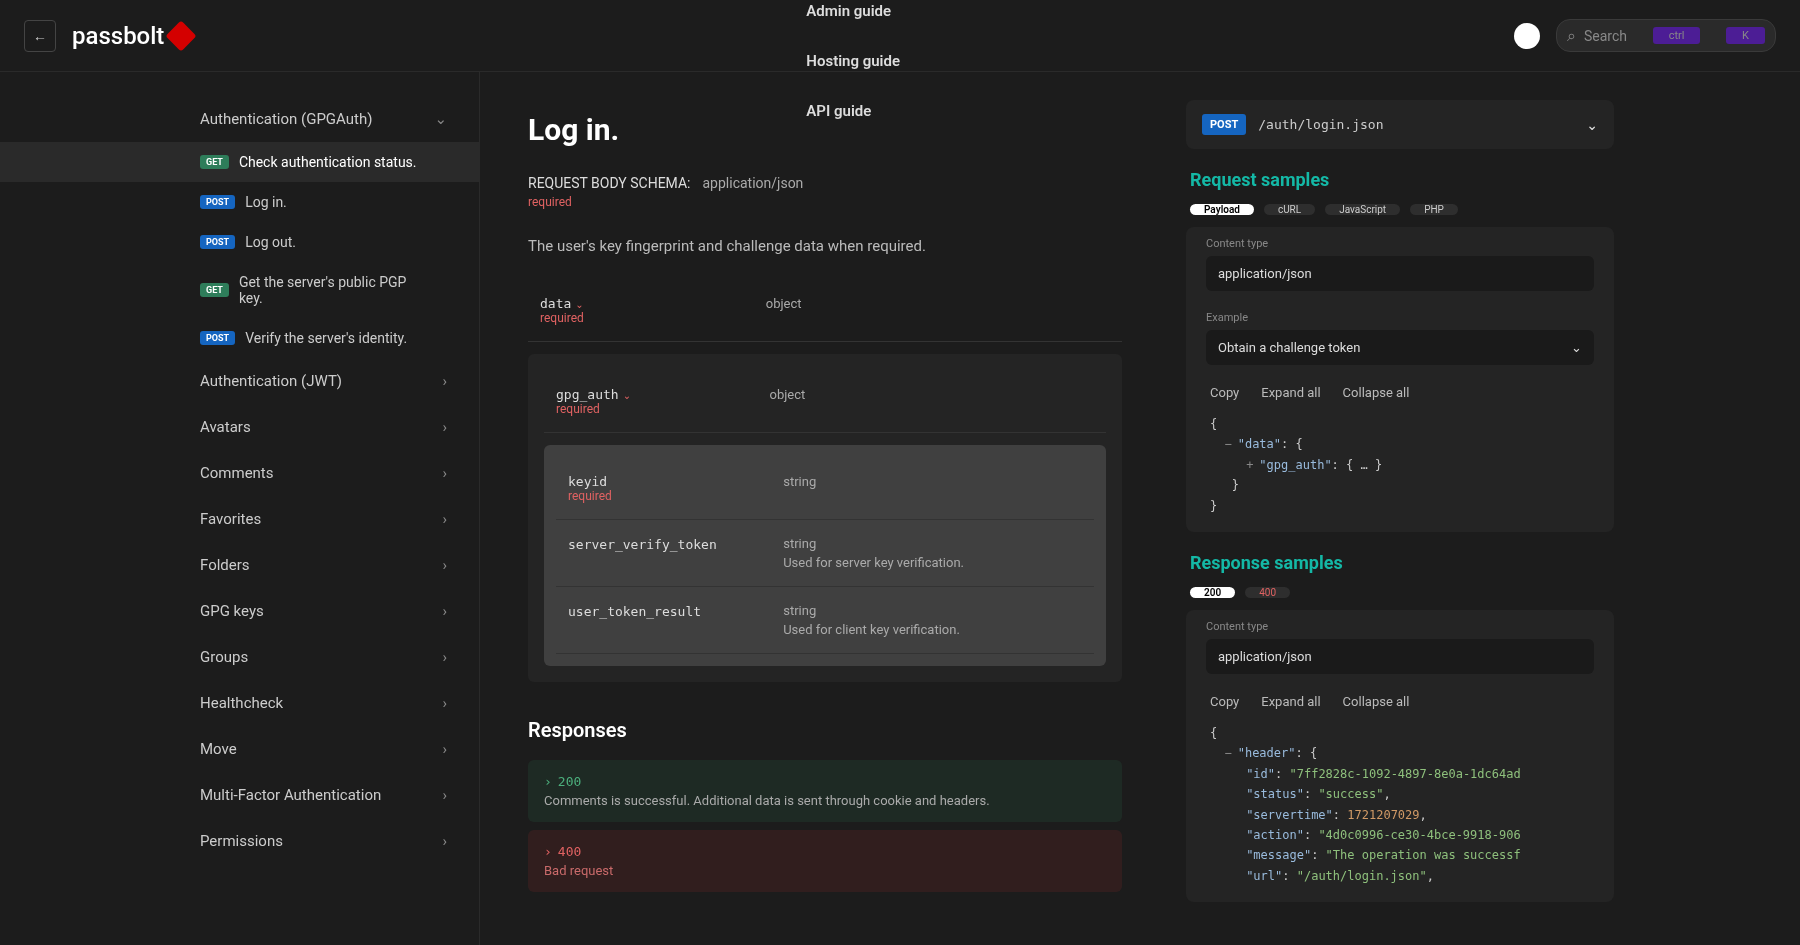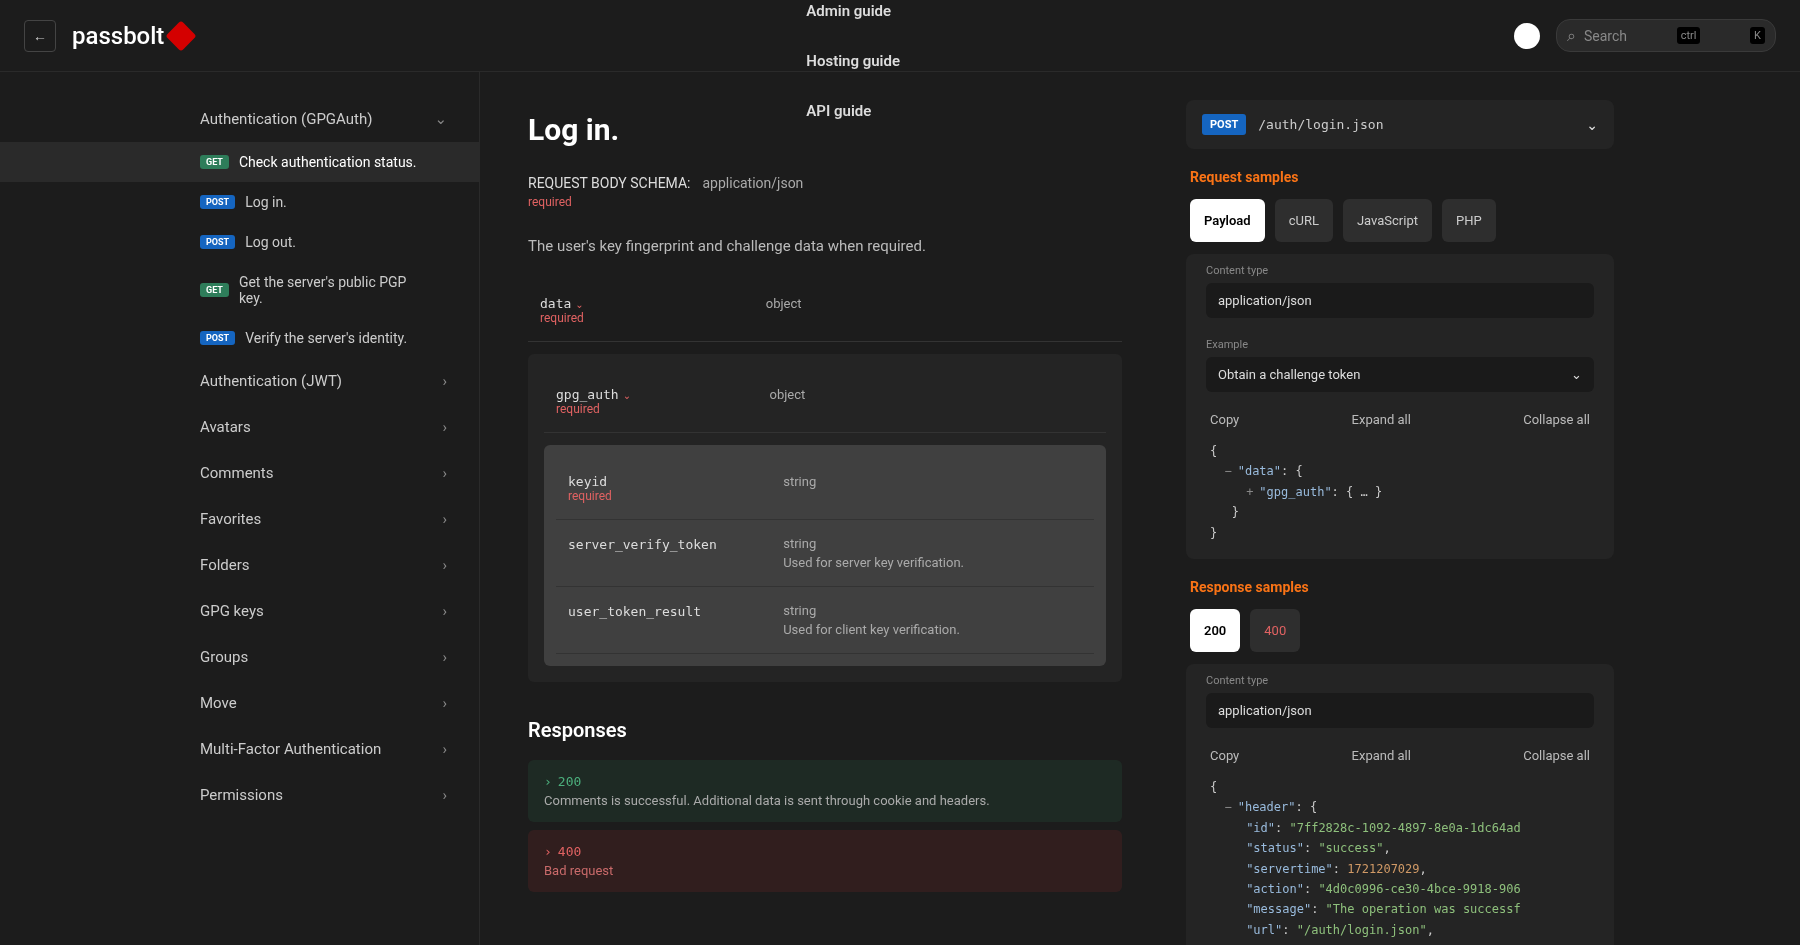--- a/index.html
+++ b/index.html
@@ -36,21 +36,21 @@
 .search-box {
   display: flex; align-items: center;
   background: #2a2a2a;
   border: 1px solid #3a3a3a;
   border-radius: 14px;
   padding: 6px 10px;
   gap: 8px;
   color: #888;
   width: 220px;
 }
-.search-box .kbd { background: #000000; padding: 2px 4px; border-radius: 3px; font-size: 11px; margin-left: auto; }
+.search-box .kbd { background: #4c1d95; padding: 2px 16px; border-radius: 3px; font-size: 11px; margin-left: auto; }
 .columns { display: flex; height: calc(945px - 72px); }
 .sidebar {
   width: 480px;
   border-right: 1px solid #2a2a2a;
   padding: 24px 0;
   overflow-y: auto;
 }
 .side-item {
   display: flex; align-items: center;
   padding: 14px 32px 14px 200px;
@@ -105,32 +105,32 @@
   width: 460px;
   background: #1c1c1c;
   padding: 28px 0;
   overflow-y: auto;
   border-left: 0px solid #2a2a2a;
 }
 .inner-card { background: #242424; border-radius: 8px; margin: 0 16px 20px; overflow: hidden; }
 .endpoint-bar { display: flex; align-items: center; padding: 14px 16px; gap: 12px; }
 .method-badge { background: #1565c0; color: #fff; font-size: 11px; font-weight: 700; padding: 4px 8px; border-radius: 3px; }
 .endpoint-path { font-family: ui-monospace, monospace; font-size: 13px; color: #ccc; flex: 1; }
-.panel-h { font-size: 14px; font-weight: 700; color: #f97316; padding: 0 20px 14px; }
+.panel-h { font-size: 18px; font-weight: 700; color: #14b8a6; padding: 0 20px 14px; }
 .tabs { display: flex; gap: 10px; padding: 0 20px 12px; }
 .tab {
-  padding: 14px 14px; border-radius: 6px; font-size: 13px;
+  padding: 0 14px; border-radius: 6px; font-size: 10px;
   background: #2e2e2e; color: #ccc; cursor: pointer;
 }
 .tab.active { background: #fff; color: #000; font-weight: 600; }
 .tab.red { color: #e06262; }
 .field-block { padding: 10px 20px; }
 .field-label { font-size: 11px; color: #888; margin-bottom: 6px; }
 .field-box { background: #1a1a1a; padding: 10px 12px; border-radius: 6px; color: #ddd; font-size: 13px; display: flex; align-items: center; }
-.actions { display: flex; gap: 22px; justify-content: space-between; padding: 10px 24px; font-size: 13px; color: #bbb; }
+.actions { display: flex; gap: 22px; justify-content: flex-start; padding: 10px 24px; font-size: 13px; color: #bbb; }
 .actions span { cursor: pointer; }
 .code-block {
   font-family: ui-monospace, monospace; font-size: 12px;
   padding: 4px 24px 16px; color: #ccc; line-height: 1.7;
   white-space: pre;
 }
 .tok-key { color: #9bd; }
 .tok-str { color: #8ec07c; }
 .tok-num { color: #d19a66; }
 .btn-line { color: #888; margin-right: 6px; }
@@ -212,20 +212,24 @@
     <div class="side-item">
         <span>Folders</span>
         <span class="chev chev-icon"></span>
       </div>
     <div class="side-item">
         <span>GPG keys</span>
         <span class="chev chev-icon"></span>
       </div>
     <div class="side-item">
         <span>Groups</span>
+        <span class="chev chev-icon"></span>
+      </div>
+    <div class="side-item">
+        <span>Healthcheck</span>
         <span class="chev chev-icon"></span>
       </div>
     <div class="side-item">
         <span>Move</span>
         <span class="chev chev-icon"></span>
       </div>
     <div class="side-item">
         <span>Multi-Factor Authentication</span>
         <span class="chev chev-icon"></span>
       </div>

